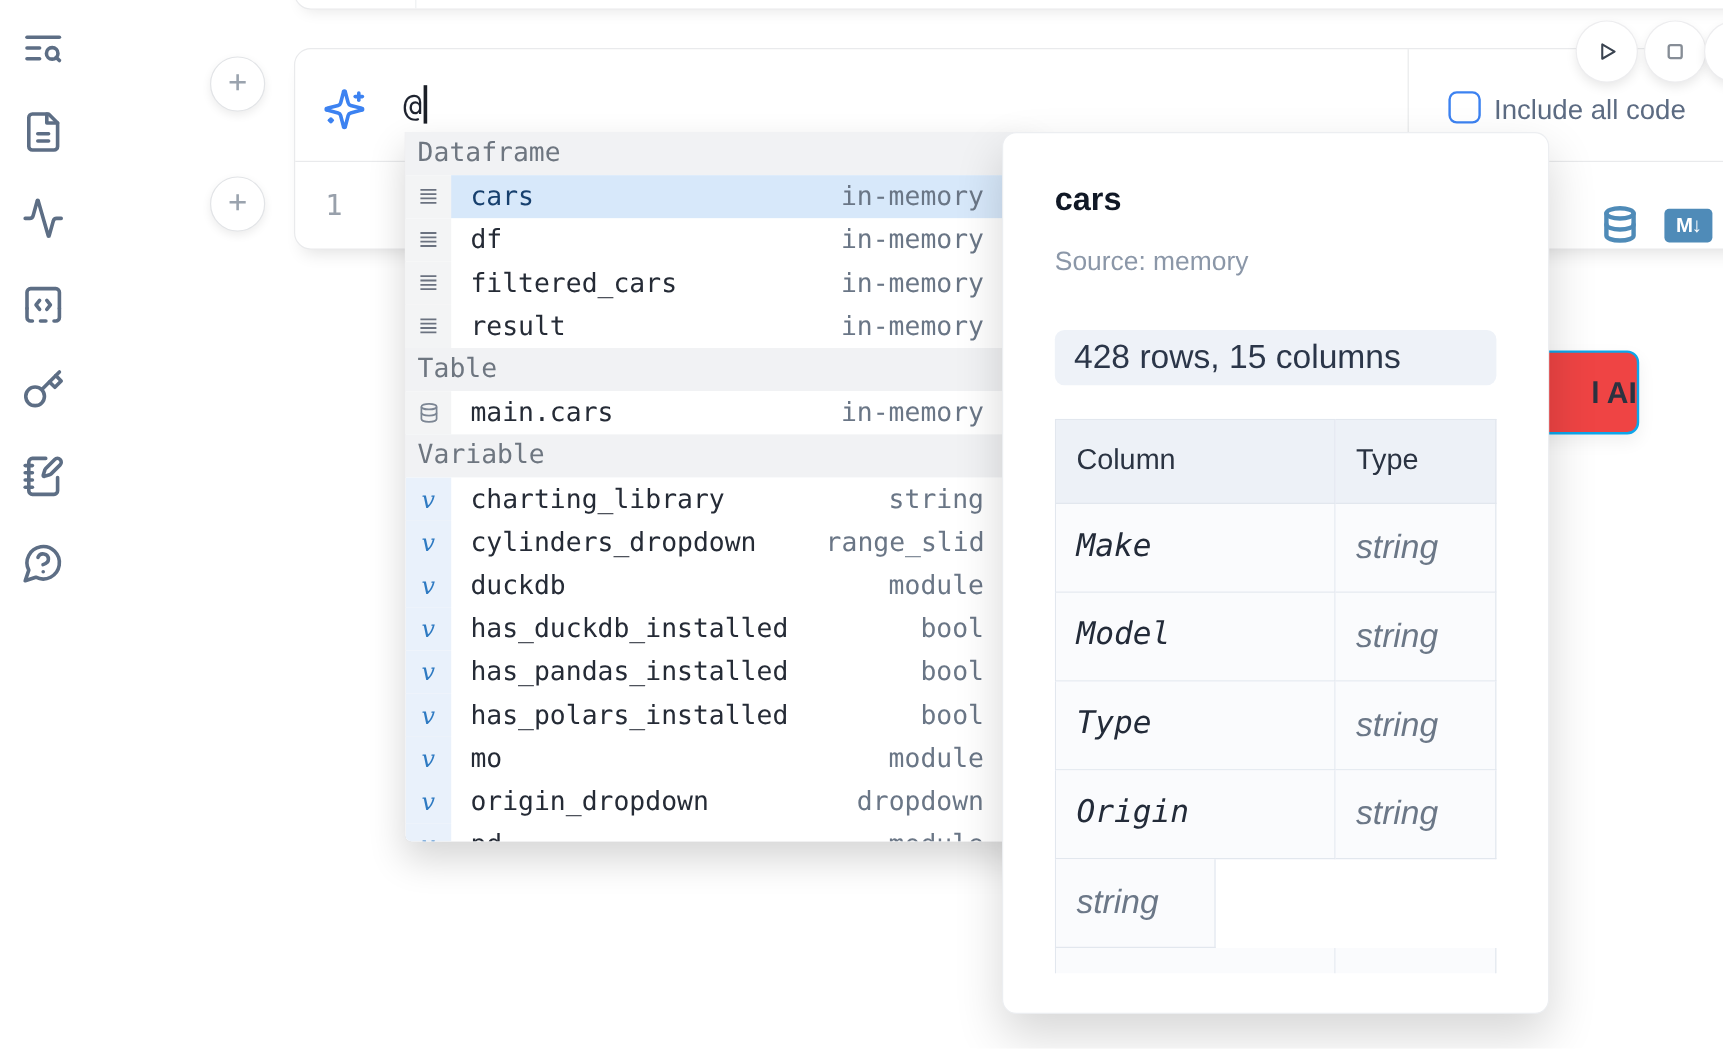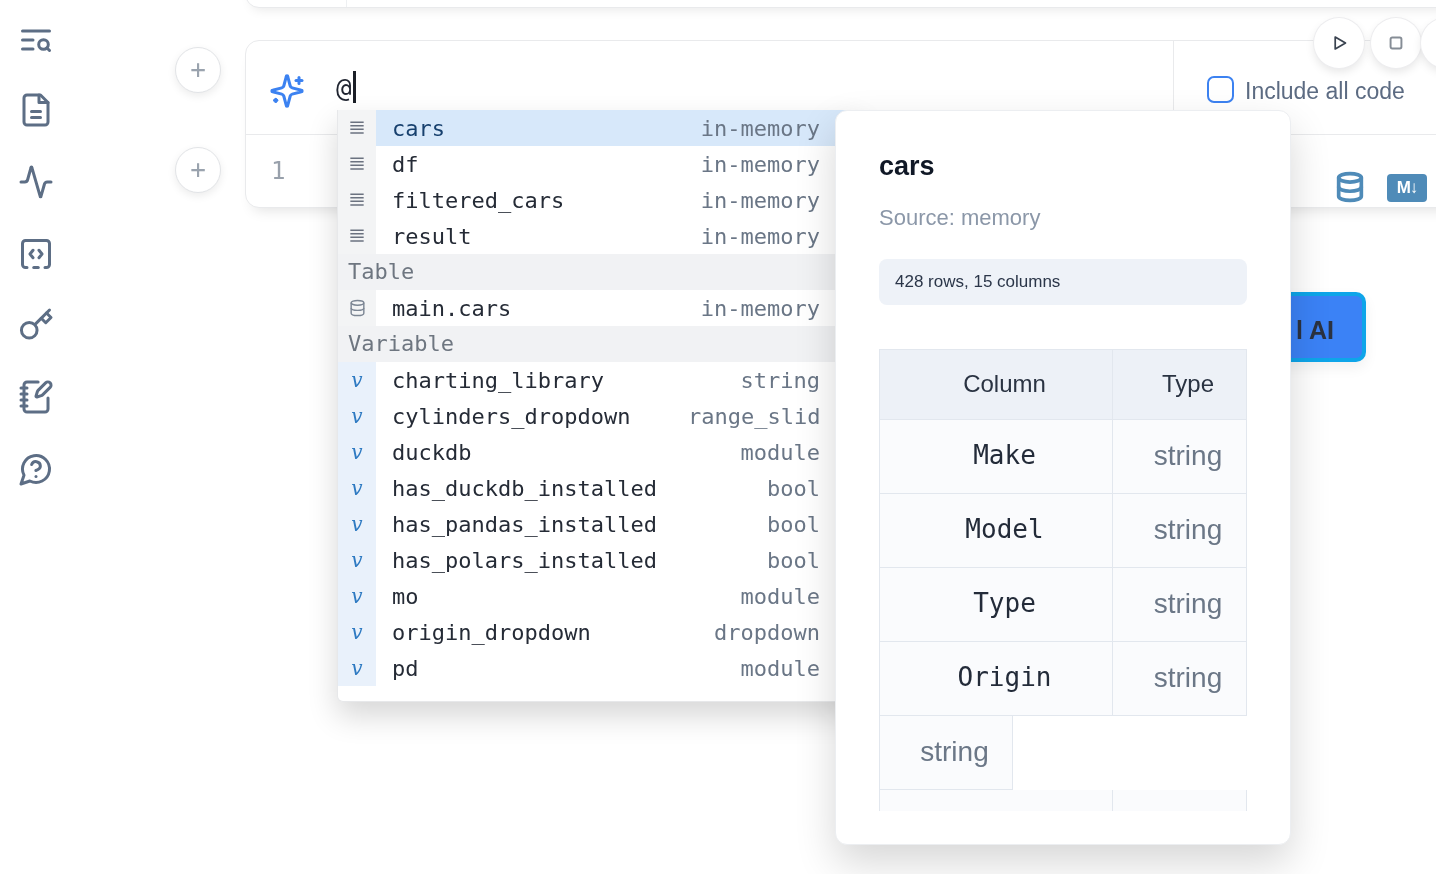--- a/index.html
+++ b/index.html
@@ -80,42 +80,42 @@
   .dd-row.selected .dd-name, .dd-row.selected .dd-type { background:transparent; }
   .dd-row.selected { background:linear-gradient(to right, transparent 38px, #d7e8fa 38px); }
   .dd-row.selected .dd-name { color:#17406e; }
 
   
   .panel { position:absolute; left:835px; top:110px; width:456px; height:735px; background:#fff;
            border:1px solid #eceef1; border-radius:12px; z-index:40;
            box-shadow:0 18px 40px rgba(0,0,0,.16); }
   .panel-title { position:absolute; left:43px; top:40px; font-size:27px; font-weight:bold; color:#101826; }
   .panel-source { position:absolute; left:43px; top:94px; font-size:22px; color:#8b97a8; }
-  .panel-badge { position:absolute; left:43px; top:148px; width:368px; height:46px; background:#eef2f8;
-                 border-radius:8px; font-size:17px; color:#2b3649; line-height:46px; padding-left:16px; }
+  .panel-badge { position:absolute; left:43px; top:164px; width:368px; height:46px; background:#eef2f8;
+                 border-radius:8px; font-size:28px; color:#2b3649; line-height:46px; padding-left:16px; }
   .schema-wrap { position:absolute; left:43px; top:238px; width:369px; height:462px; overflow:hidden; }
   .schema { width:368px; border-collapse:collapse; }
   .schema .tr { display:flex; }
-  .schema .td { border:1px solid #e2e7ee; border-top:none;text-align:center; }
+  .schema .td { border:1px solid #e2e7ee; border-top:none; }
   .schema .tr:first-child .td { border-top:1px solid #e2e7ee; }
   .schema .td + .td { border-left:none; }
   .schema .td.c1 { width:234px; }
   .schema .td.c2 { width:134px; }
   .schema .th-row .td { height:71px; background:#edf1f7; font-size:24px; color:#2a3342;
                         padding:20px 0 0 17px; }
-  .schema .data-row .td { height:74px; background:#fafbfd; padding:20px 0 0 17px; }
+  .schema .data-row .td { height:74px; background:#fafbfd; padding:20px 0 0 17px;font-style:italic; }
   .schema .col-name { font-family:"DejaVu Sans Mono", monospace; font-size:26px; color:#232b39; }
   .schema .col-type { font-size:28px; color:#6b7787; padding-top:23px; }
 
   
-  .ai-btn { position:absolute; left:1238px; top:292px; width:128px; height:70px; background:#3b82f6;
-            border:4px solid #0ea5e9; border-radius:10px; z-index:35; cursor:pointer;
+  .ai-btn { position:absolute; left:1238px; top:292px; width:128px; height:70px; background:#ef4444;
+            border:2px solid #0ea5e9; border-radius:10px; z-index:35; cursor:pointer;
             box-shadow:0 6px 14px rgba(0,0,0,.06);
             font-size:25px; font-weight:bold; color:#2b3240; text-align:right;
-            line-height:68px; padding-right:28px; }
+            line-height:68px; }
 </style>
 </head>
 <body>
 
 <div class="stage">
 
   <div class="sidebar-icon" style="top:22px">
     <svg viewBox="0 0 24 24">
         <path d="M21 6H3"></path>
         <path d="M10 12H3"></path>
@@ -217,20 +217,21 @@
     <svg viewBox="0 0 24 24">
         <ellipse cx="12" cy="5.5" rx="8" ry="3"></ellipse>
         <path d="M4 5.5v13c0 1.7 3.6 3 8 3s8-1.3 8-3v-13"></path>
         <path d="M4 12c0 1.7 3.6 3 8 3s8-1.3 8-3"></path>
       </svg>
   </div>
   <div class="md-badge">M↓</div>
 
   <div class="dropdown">
     <div>
+        <div class="dd-header">Dataframe</div>
         <div class="dd-row selected">
           <span class="dd-icon dataframe">
             <svg class="ic-eq" viewBox="0 0 24 24">
               <path d="M4 5h16M4 9.3h16M4 13.6h16M4 18h16"></path>
             </svg>
           </span>
           <span class="dd-name">cars</span>
           <span class="dd-type">in-memory</span>
         </div>
         <div class="dd-row">

